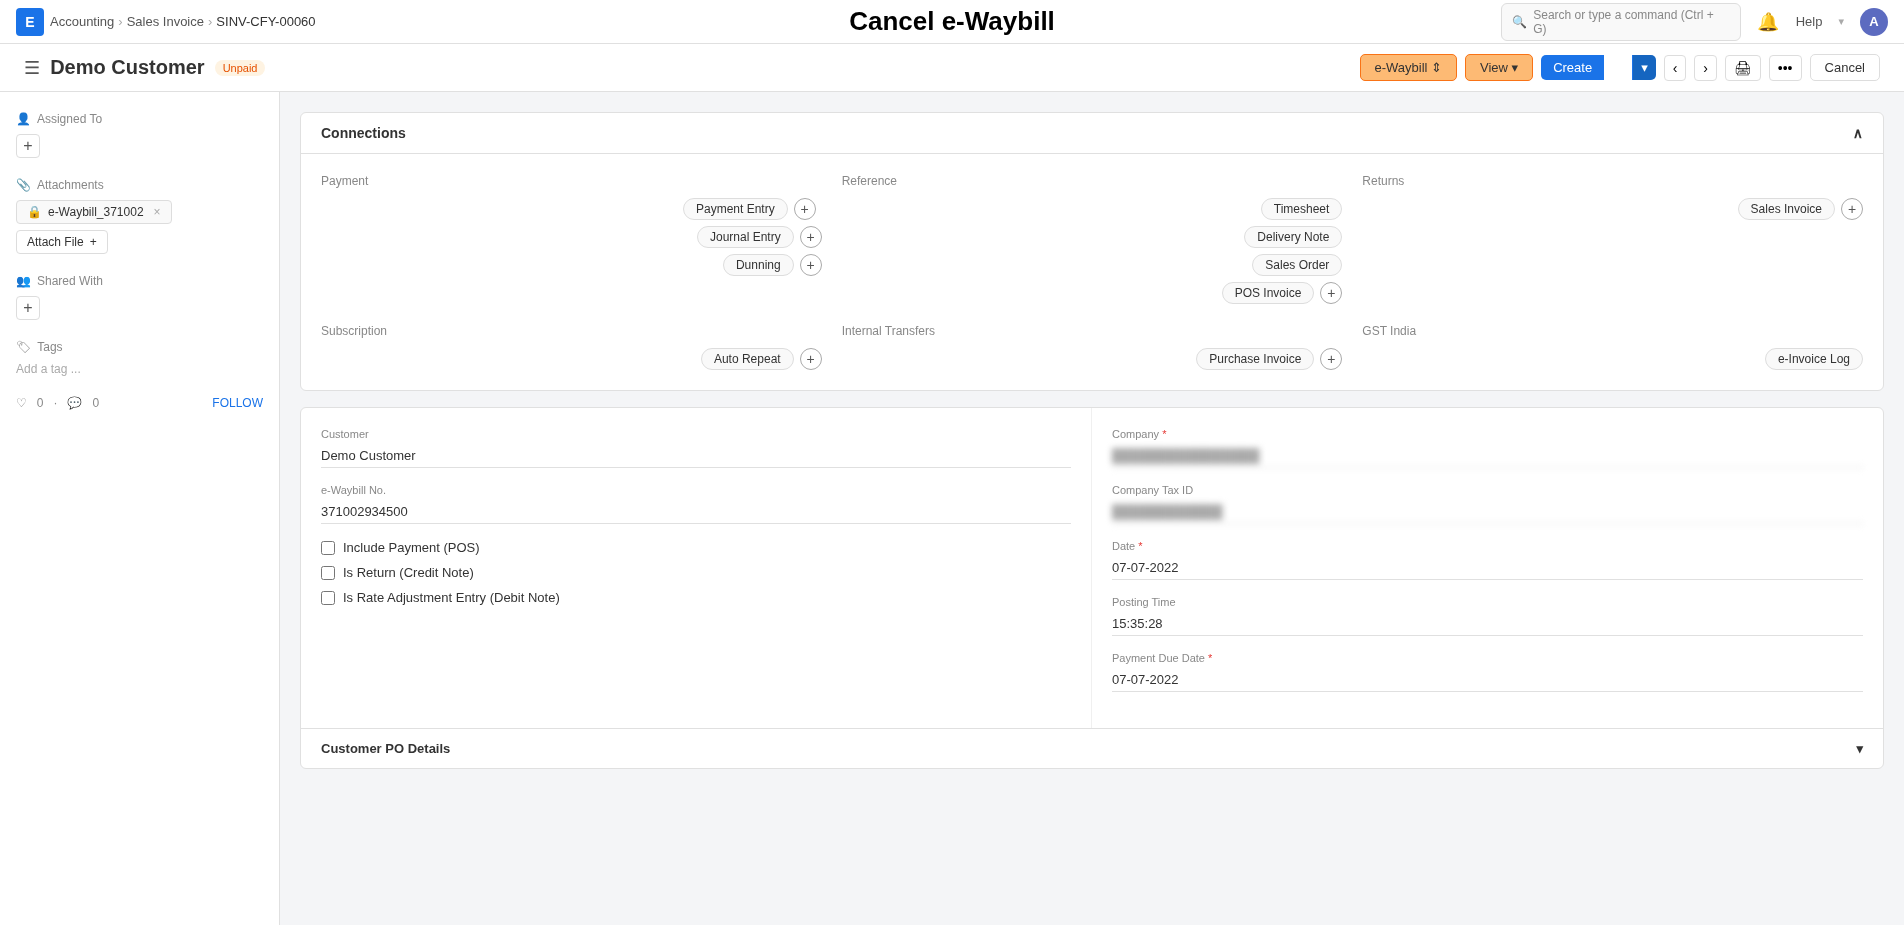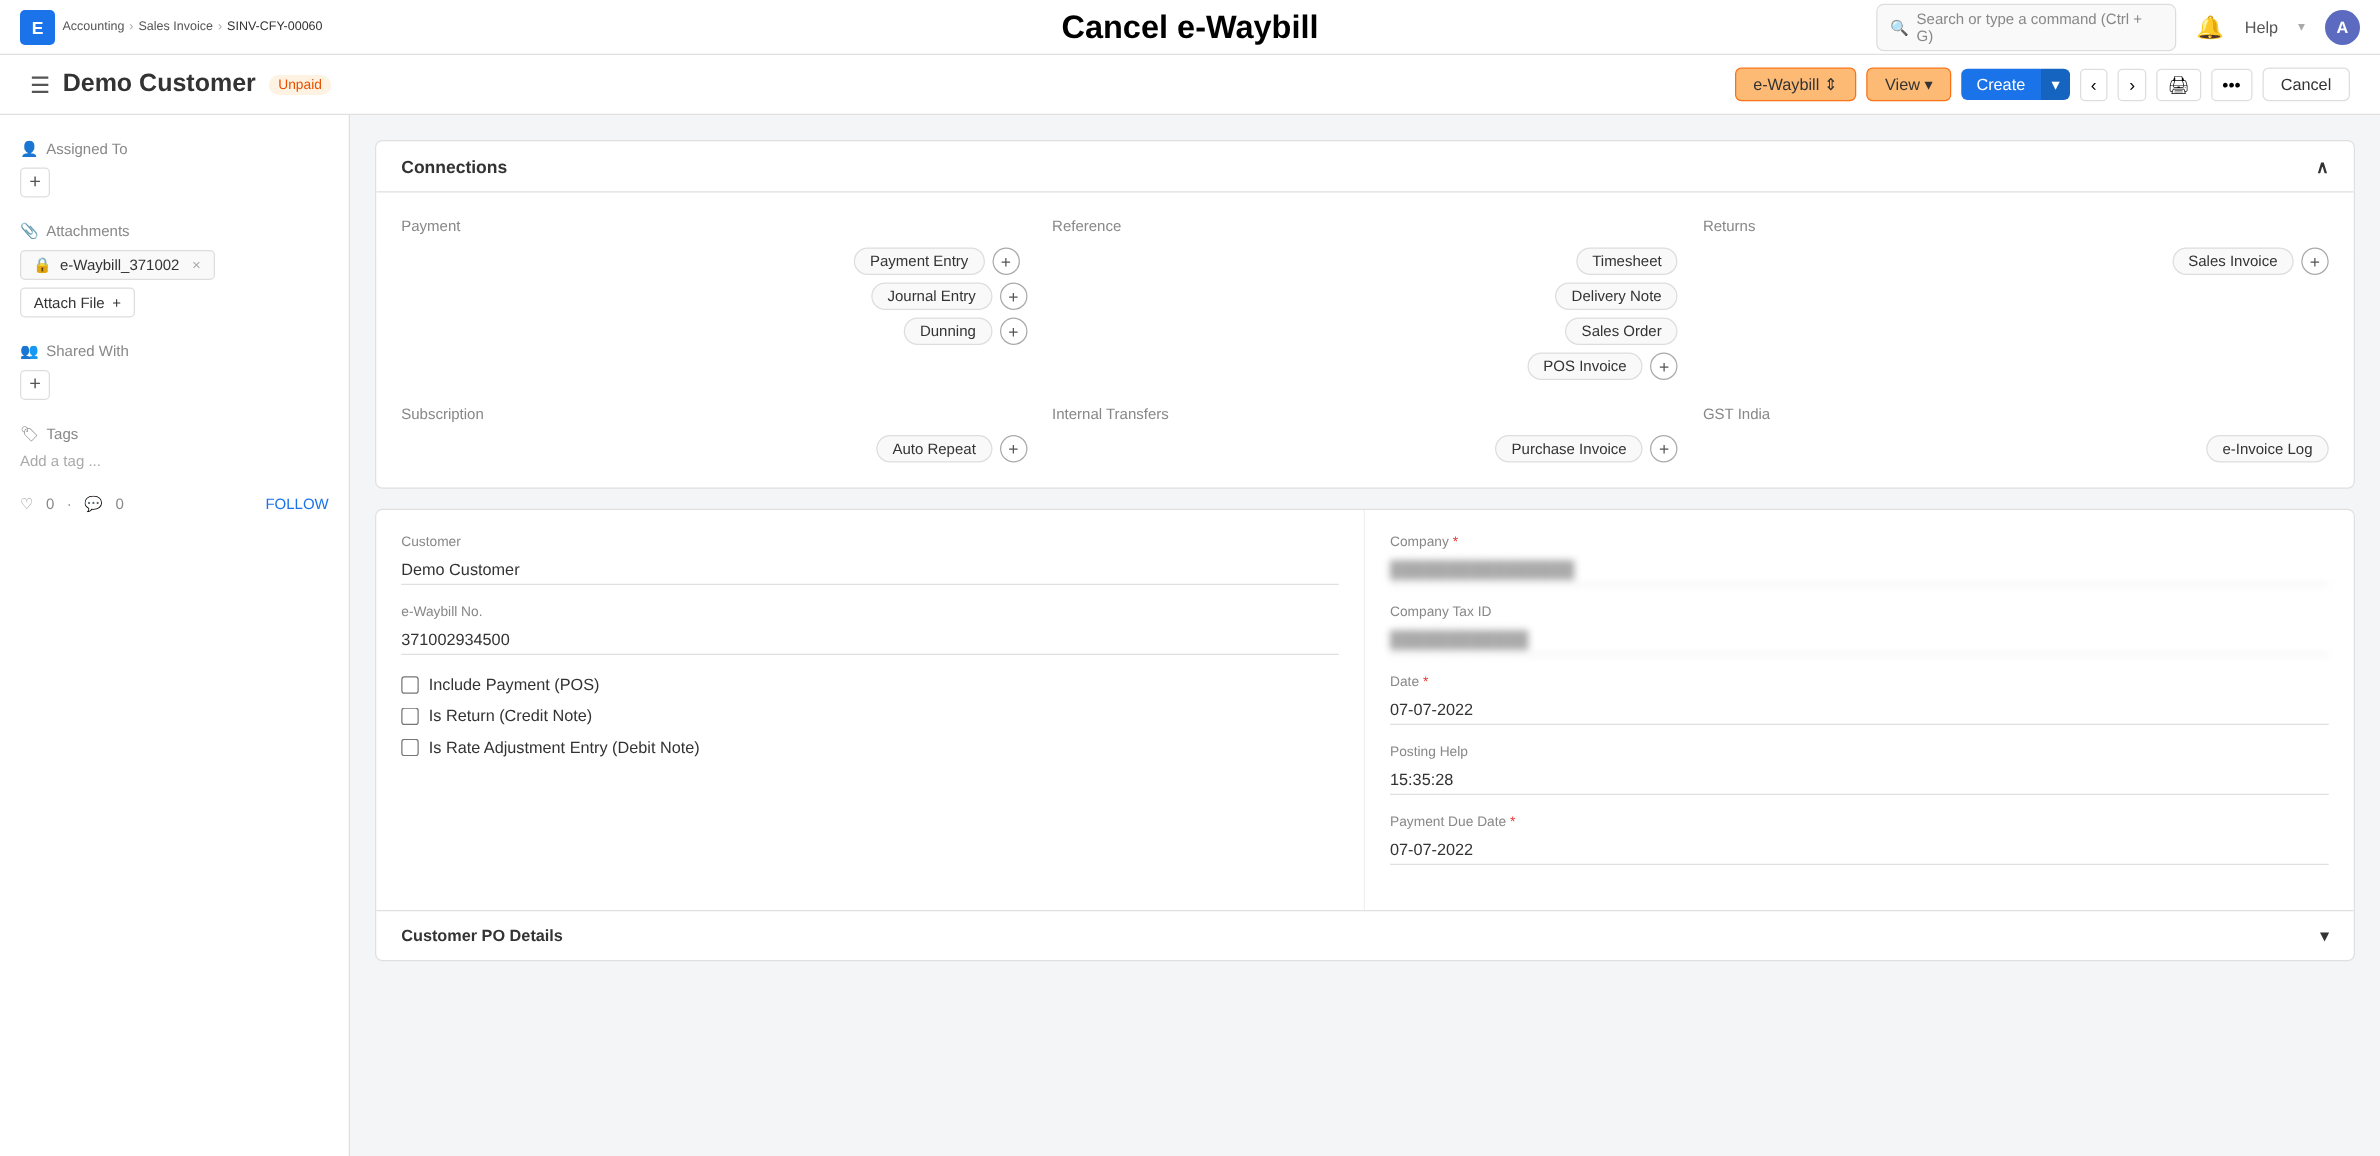--- a/index.html
+++ b/index.html
@@ -10,21 +10,21 @@
       display: flex; align-items: center; justify-content: space-between;
       background: #fff; padding: 0 16px; height: 44px;
       border-bottom: 1px solid #e0e0e0; position: relative;
     }
     .top-nav-left { display: flex; align-items: center; gap: 6px; }
     .app-icon {
       width: 28px; height: 28px; background: #1a73e8; color: #fff;
       border-radius: 4px; display: flex; align-items: center; justify-content: center;
       font-weight: 700; font-size: 14px;
     }
-    .breadcrumb { display: flex; align-items: center; gap: 4px; color: #555; font-size: 10px; }
+    .breadcrumb { display: flex; align-items: center; gap: 4px; color: #555; font-size: 13px; }
     .breadcrumb span { color: #555; }
     .breadcrumb .sep { color: #aaa; }
     .breadcrumb .current { color: #333; font-weight: 500; }
     .top-nav-center { position: absolute; left: 50%; transform: translateX(-50%); }
     .modal-title { font-size: 26px; font-weight: 700; color: #000; }
     .top-nav-right { display: flex; align-items: center; gap: 16px; }
     .search-box {
       display: flex; align-items: center; gap: 6px;
       border: 1px solid #ddd; border-radius: 6px; padding: 4px 10px;
       background: #f9f9f9; width: 240px; font-size: 12px; color: #888;
@@ -183,21 +183,21 @@
   </div>
   <div class="doc-actions">
     <button class="btn">
       <span>e-Waybill</span>
       <span> ⇕</span>
     </button>
     <button class="btn">
       <span>View</span>
       <span> ▾</span>
     </button>
-    <div style="display:flex;">
+    <div style="display:flex;gap:28px;">
       <button class="btn-primary-main">Create</button>
       <button class="btn-primary-arrow">▾</button>
     </div>
     <button class="btn-nav">‹</button>
     <button class="btn-nav">›</button>
     <button class="btn-icon">🖨</button>
     <button class="btn-icon">•••</button>
     <button class="btn-cancel">Cancel</button>
   </div>
 </div>
@@ -381,21 +381,21 @@
             <div class="form-value blurred">████████████</div>
           </div>
           <div class="form-row">
             <div class="form-label">
               <span>Date</span>
               <span class="required"> *</span>
             </div>
             <div class="form-value">07-07-2022</div>
           </div>
           <div class="form-row">
-            <div class="form-label">Posting Help</div>
+            <div class="form-label">Posting Time</div>
             <div class="form-value">15:35:28</div>
           </div>
           <div class="form-row">
             <div class="form-label">
               <span>Payment Due Date</span>
               <span class="required"> *</span>
             </div>
             <div class="form-value">07-07-2022</div>
           </div>
         </div>

